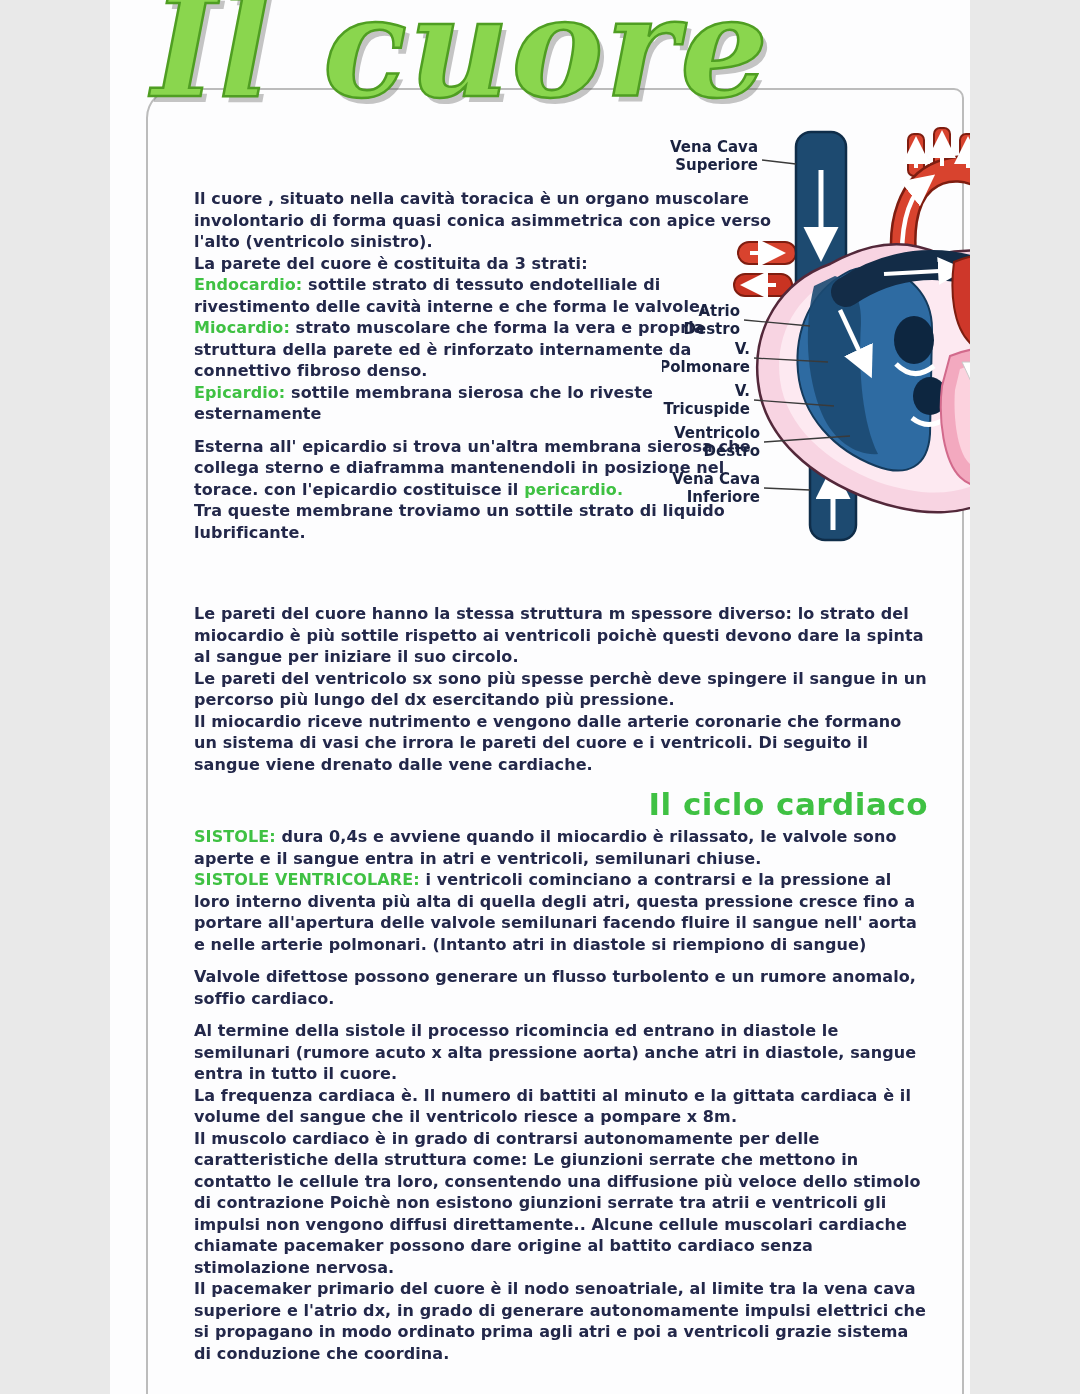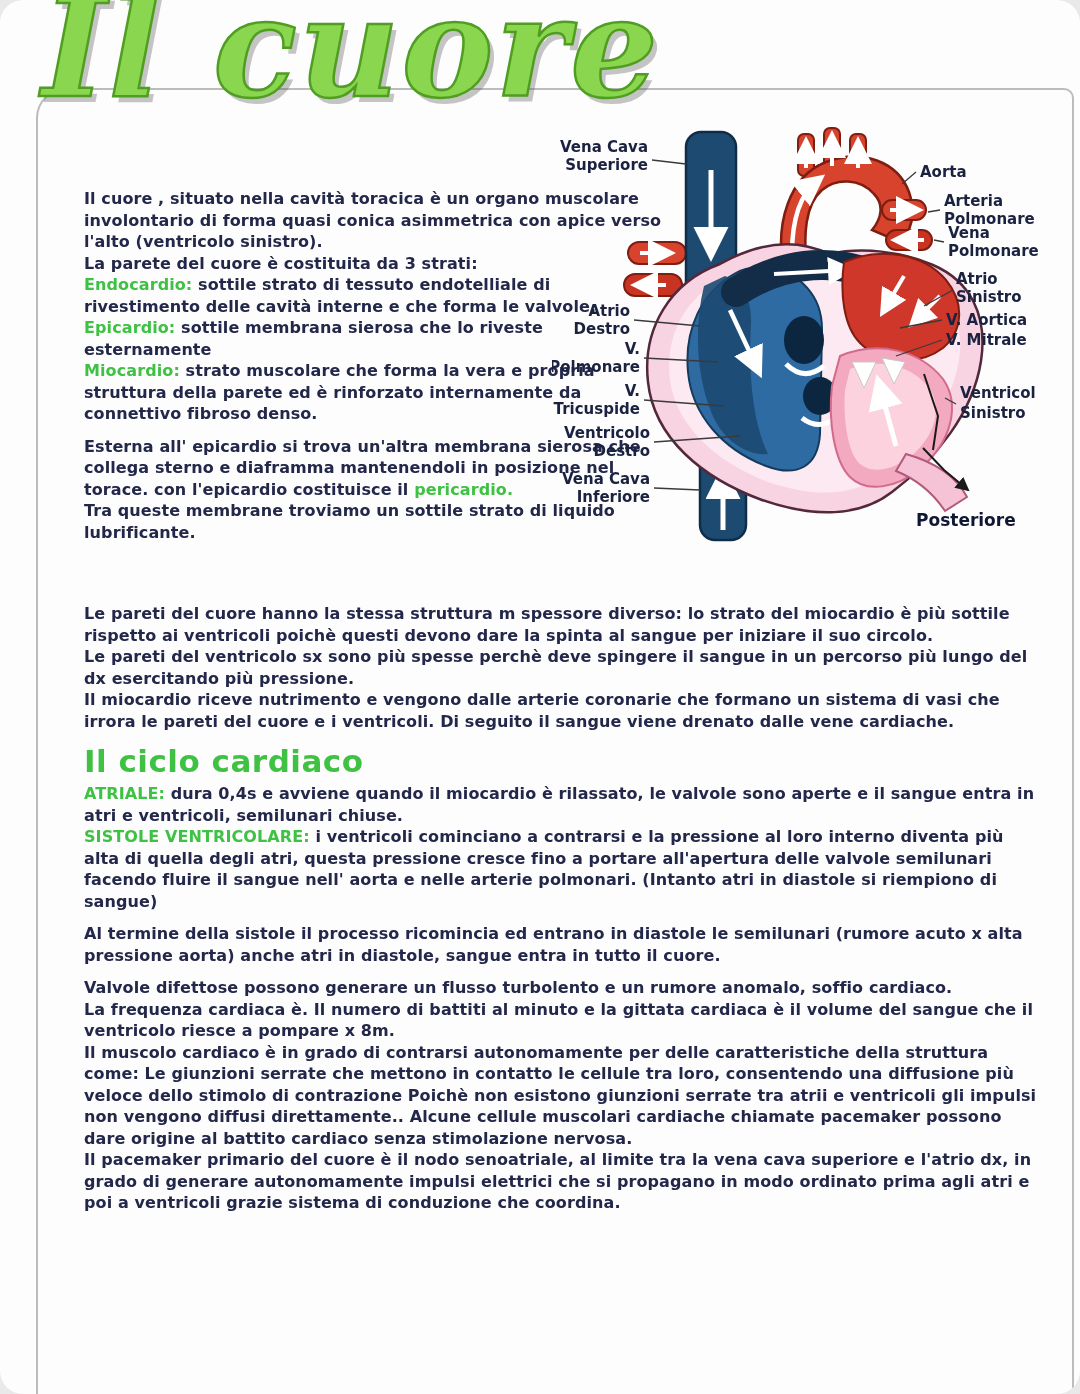--- a/index.html
+++ b/index.html
@@ -3,23 +3,23 @@
 <meta charset="utf-8">
 <style>
   :root{
     --accent-green:#3fc143;
     --title-green:#8ad64e;
     --text-dark:#23284a;
   }
   *{margin:0;padding:0;box-sizing:border-box;}
   html,body{background:#e9e9e9;}
   .page{
-    position:relative;width:1080px;height:1394px;margin:0 auto;
+    position:relative;width:860px;height:1394px;margin:0 auto;
     background:#fdfdfe;overflow:hidden;
-    font-family:"DejaVu Sans", sans-serif;color:var(--text-dark);border-radius:23px;
+    font-family:"DejaVu Sans", sans-serif;color:var(--text-dark);
   }
   .frame{
     position:absolute;left:36px;top:88px;right:6px;bottom:-24px;
     border:2px solid #bcbcbc;border-radius:30px 10px 0 0;
     pointer-events:none;z-index:0;
   }
   .title{
     position:absolute;left:42px;top:-34px;z-index:3;
     font-family:"DejaVu Serif", serif;font-style:italic;font-weight:bold;
     font-size:138px;letter-spacing:2px;
@@ -35,21 +35,21 @@
     position:relative;z-index:1;
     padding:188px 42px 18px 84px;
     font-size:16px;line-height:21.5px;font-weight:600;letter-spacing:0.1px;
   }
   .intro{width:578px;min-height:415px;}
   p{margin:0;}
   .gap-top{margin-top:11px;}
   .green{color:var(--accent-green);}
   h2{
     font-size:31px;line-height:40px;color:var(--accent-green);
-    font-weight:700;margin:9px 0 2px;letter-spacing:0.5px;
+    font-weight:700;margin:9px 0 2px;letter-spacing:0.5px;text-align:right;
   }
   
   .dlabel{font-family:"DejaVu Sans", sans-serif;font-size:15px;font-weight:600;fill:#1a2240;}
   .dlabel-b{font-family:"DejaVu Sans", sans-serif;font-size:17px;font-weight:700;fill:#101735;}
   .leader{stroke:#3a3a3a;stroke-width:1.3;}
 </style>
 </head>
 <body>
 
 <div class="page">
@@ -188,38 +188,38 @@
       </g>
     </svg>
   </div>
 
   <div class="content">
 
     <div class="intro">
       <p><span>Il cuore , situato nella cavità toracica è un organo muscolare involontario di forma quasi conica asimmetrica con apice verso l'alto (ventricolo sinistro).</span></p>
       <p><span>La parete del cuore è costituita da 3 strati:</span></p>
       <p><span class="green">Endocardio:</span><span> sottile strato di tessuto endotelliale di rivestimento delle cavità interne e che forma le valvole.</span></p>
+      <p><span class="green">Miocardio:</span><span> strato muscolare che forma la vera e propria struttura della parete ed è rinforzato internamente da connettivo fibroso denso.</span></p>
       <p><span class="green">Epicardio:</span><span> sottile membrana sierosa che lo riveste esternamente</span></p>
-      <p><span class="green">Miocardio:</span><span> strato muscolare che forma la vera e propria struttura della parete ed è rinforzato internamente da connettivo fibroso denso.</span></p>
       <p class="gap-top"><span>Esterna all' epicardio si trova un'altra membrana sierosa che collega sterno e diaframma mantenendoli in posizione nel torace. con l'epicardio costituisce il </span><span class="green">pericardio.</span></p>
       <p><span>Tra queste membrane troviamo un sottile strato di liquido lubrificante.</span></p>
     </div>
 
     <div>
       <p><span>Le pareti del cuore hanno la stessa struttura m spessore diverso: lo strato del miocardio è più sottile rispetto ai ventricoli poichè questi devono dare la spinta al sangue per iniziare il suo circolo.</span></p>
       <p><span>Le pareti del ventricolo sx sono più spesse perchè deve spingere il sangue in un percorso più lungo del dx esercitando più pressione.</span></p>
       <p><span>Il miocardio riceve nutrimento e vengono dalle arterie coronarie che formano un sistema di vasi che irrora le pareti del cuore e i ventricoli. Di seguito il sangue viene drenato dalle vene cardiache.</span></p>
     </div>
 
     <h2>Il ciclo cardiaco</h2>
     <div>
-      <p><span class="green">ATRIALE:</span><span> dura 0,4s e avviene quando il miocardio è rilassato, le valvole sono aperte e il sangue entra in atri e ventricoli, semilunari chiuse.</span></p>
+      <p><span class="green">SISTOLE:</span><span> dura 0,4s e avviene quando il miocardio è rilassato, le valvole sono aperte e il sangue entra in atri e ventricoli, semilunari chiuse.</span></p>
       <p><span class="green">SISTOLE VENTRICOLARE:</span><span> i ventricoli cominciano a contrarsi e la pressione al loro interno diventa più alta di quella degli atri, questa pressione cresce fino a portare all'apertura delle valvole semilunari facendo fluire il sangue nell' aorta e nelle arterie polmonari. (Intanto atri in diastole si riempiono di sangue)</span></p>
+      <p class="gap-top"><span>Valvole difettose possono generare un flusso turbolento e un rumore anomalo, soffio cardiaco.</span></p>
       <p class="gap-top"><span>Al termine della sistole il processo ricomincia ed entrano in diastole le semilunari (rumore acuto x alta pressione aorta) anche atri in diastole, sangue entra in tutto il cuore.</span></p>
-      <p class="gap-top"><span>Valvole difettose possono generare un flusso turbolento e un rumore anomalo, soffio cardiaco.</span></p>
       <p><span>La frequenza cardiaca è. Il numero di battiti al minuto e la gittata cardiaca è il volume del sangue che il ventricolo riesce a pompare x 8m.</span></p>
     </div>
 
     <div>
       <p><span>Il muscolo cardiaco è in grado di contrarsi autonomamente per delle caratteristiche della struttura come: Le giunzioni serrate che mettono in contatto le cellule tra loro, consentendo una diffusione più veloce dello stimolo di contrazione Poichè non esistono giunzioni serrate tra atrii e ventricoli gli impulsi non vengono diffusi direttamente.. Alcune cellule muscolari cardiache chiamate pacemaker possono dare origine al battito cardiaco senza stimolazione nervosa.</span></p>
       <p><span>Il pacemaker primario del cuore è il nodo senoatriale, al limite tra la vena cava superiore e l'atrio dx, in grado di generare autonomamente impulsi elettrici che si propagano in modo ordinato prima agli atri e poi a ventricoli grazie sistema di conduzione che coordina.</span></p>
     </div>
 
   </div>
 </div>

